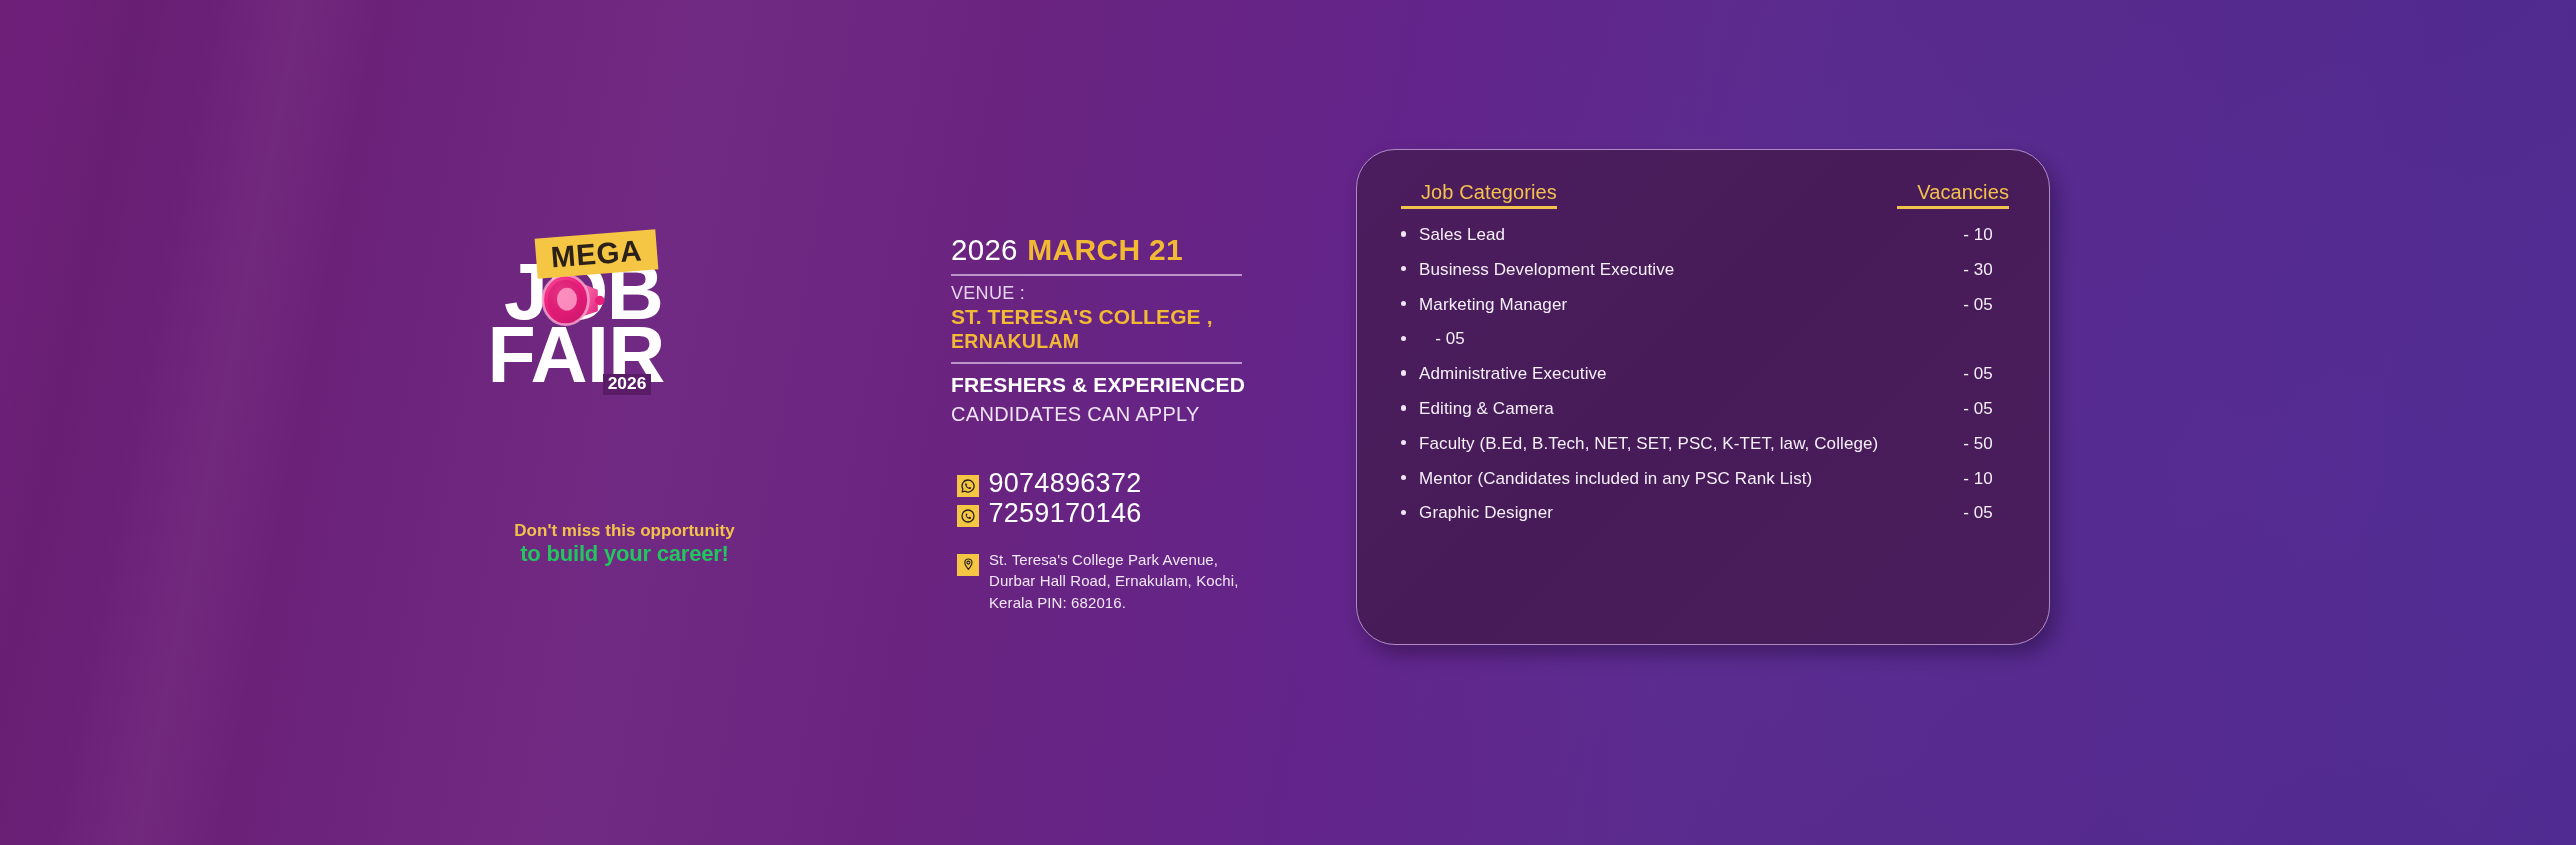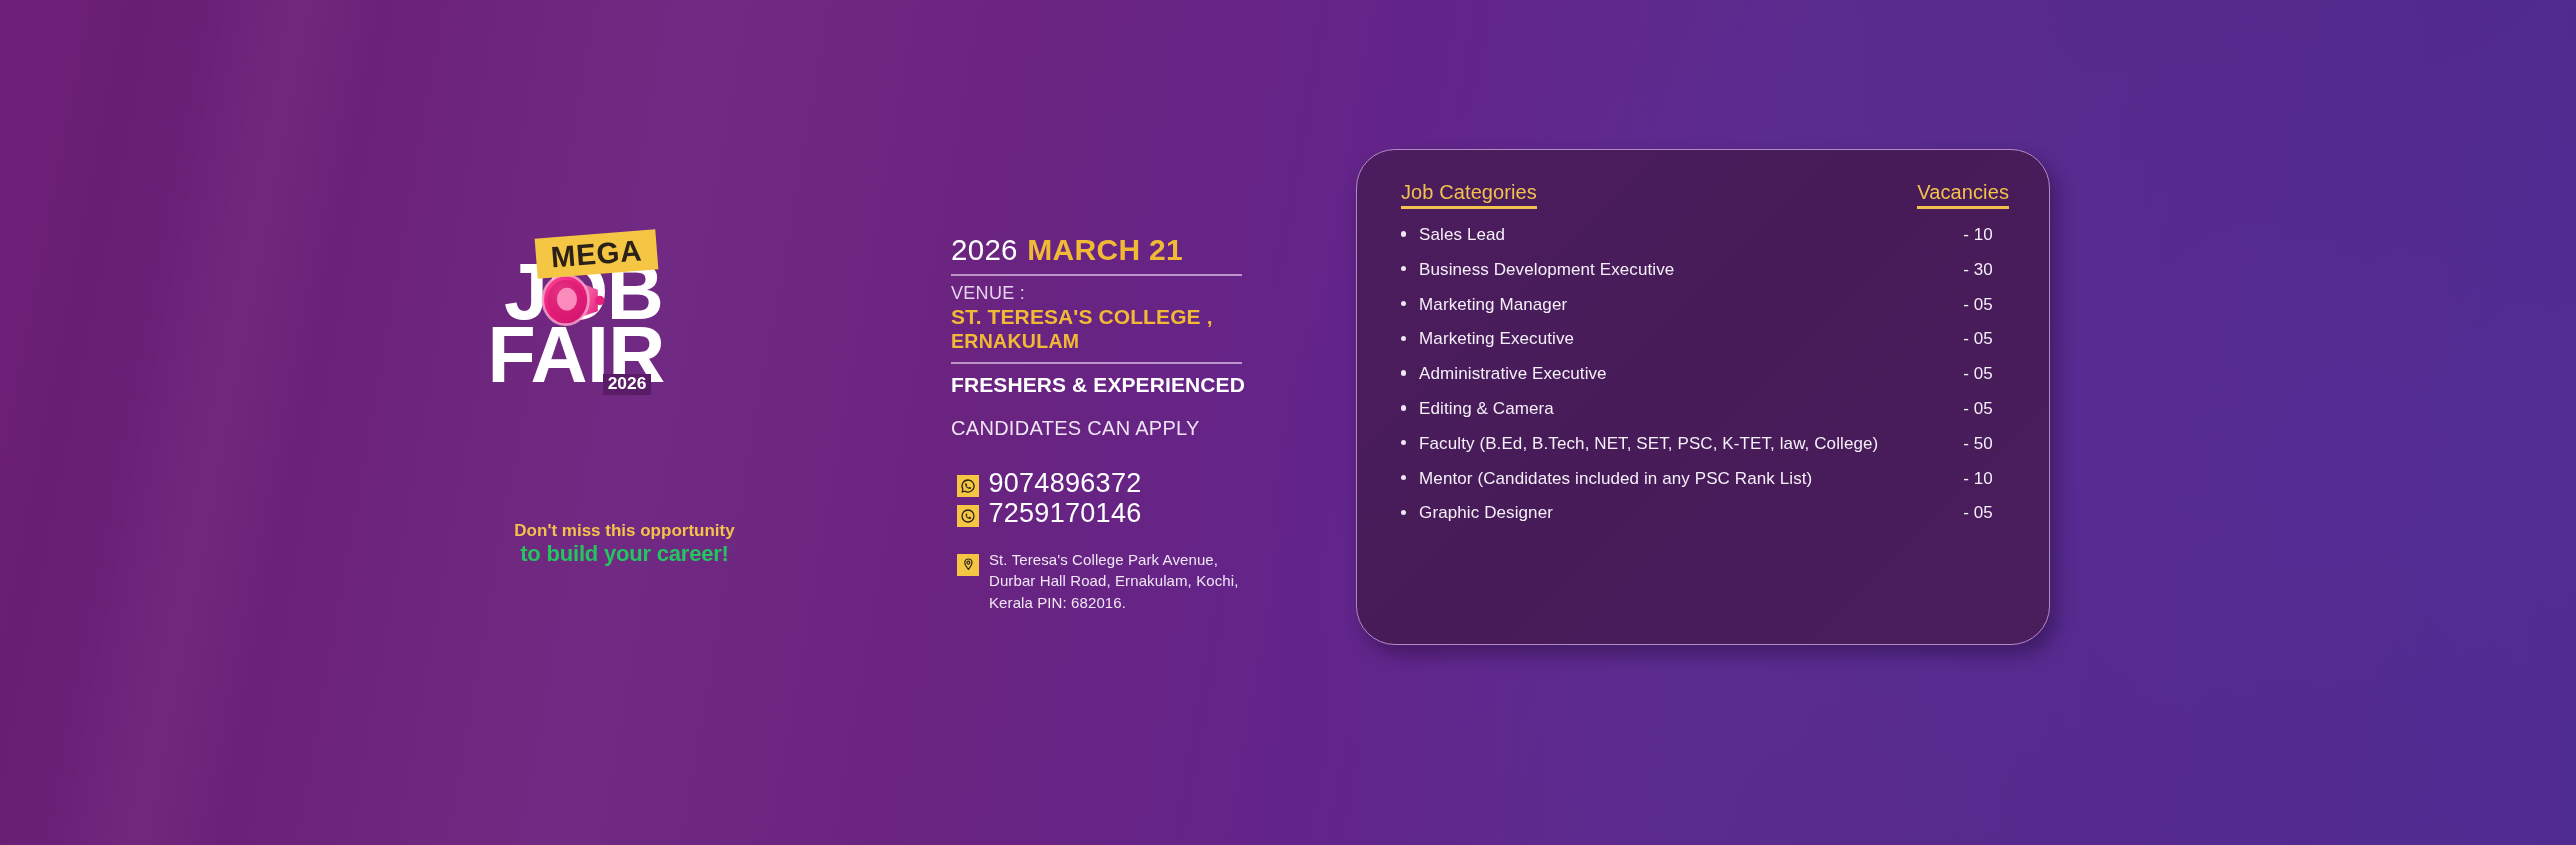--- a/index.html
+++ b/index.html
@@ -80,21 +80,21 @@
   
   #info-block { position:absolute; left:951px; top:233px; width:389px; }
   .date-row { display:flex; align-items:baseline; gap:9.4px; }
   .date-year { font-size:29.5px; color:#FFFFFF; font-weight:300; letter-spacing:0.3px; }
   .date-md   { font-size:30px; color:#F2B934; font-weight:bold; letter-spacing:0.3px; }
   .rule { height:1.3px; background:#CBA8D6; margin:7.4px 0 7.4px 0; width:291px; opacity:.85;}
   .venue-label { font-size:18px; color:#E5D2EC; font-weight:300; letter-spacing:0.3px; line-height:1.15;}
   .venue-name  { font-size:21px; color:#F2B934; font-weight:bold; letter-spacing:0.1px; line-height:1.18; margin-top:1.3px;}
   .venue-city  { font-size:19.5px; color:#F2B934; font-weight:700; letter-spacing:0.3px; line-height:1.18;}
   .elig1 { font-size:21px; color:#FFFFFF; font-weight:bold; letter-spacing:0.1px; line-height:1.3; }
-  .elig2 { font-size:20px; color:#EFE4F3; font-weight:300; letter-spacing:0.3px; line-height:1.35; margin-top:17px;}
+  .elig2 { font-size:20px; color:#EFE4F3; font-weight:300; letter-spacing:0.3px; line-height:1.35; margin-top:3px;}
 
   
   #contacts { position:absolute; left:957px; top:470px; }
   .contact-row { display:flex; align-items:flex-end; gap:9.4px; margin-bottom:3.4px; }
   .icon-sq {
     width:22px; height:22px; background:#F5C644;
     display:flex; align-items:center; justify-content:center; flex:0 0 auto;
   }
   .phone-num { font-size:27px; color:#FFFFFF; font-weight:400; letter-spacing:0.3px; line-height:1; }
 
@@ -106,21 +106,21 @@
   #job-card {
     position:absolute; left:1356px; top:149px; width:694px; height:496px;
     background:linear-gradient(135deg,#4C1D5E 0%, #471B58 45%, #4A1E5C 100%);
     border:1.7px solid #B08AC4;
     border-radius:39px;
     box-shadow:6.7px 9.4px 17.4px rgba(30,8,45,.40);
     padding:31px 40px 0 44px;
   }
   .card-head { display:flex; justify-content:space-between; align-items:flex-start; margin-bottom:16px;}
   .head-cell { display:inline-block; }
-  .head-cell span { font-size:20px; color:#F2C14E; font-weight:400; display:block; line-height:1.1; letter-spacing:0.1px;}
+  .head-cell span { font-size:20px; color:#F2C14E; font-weight:400; display:block; line-height:1.1; letter-spacing:0.1px;margin-left:20px;}
   .head-underline { height:2.7px; background:#F2C14E; margin-top:3.4px; }
   .job-row { display:flex; align-items:baseline; margin-bottom:14.8px; }
   .bullet {
     width:5.4px; height:5.4px; border-radius:50%; background:#EFE6F3;
     flex:0 0 auto; margin-right:12.7px; position:relative; top:-3.4px;
   }
   .job-name { font-size:17px; color:#F5EFF8; font-weight:400; flex:1 1 auto; letter-spacing:0.1px; line-height:1.1;}
   .job-vac  { font-size:17px; color:#F5EFF8; font-weight:400; flex:0 0 62px; text-align:center; letter-spacing:0.1px;}
 </style>
 </head>
@@ -249,21 +249,20 @@
         <span class="job-name">Business Development Executive</span>
         <span class="job-vac">- 30</span>
       </div>
       <div class="job-row">
         <span class="bullet"></span>
         <span class="job-name">Marketing Manager</span>
         <span class="job-vac">- 05</span>
       </div>
       <div class="job-row">
         <span class="bullet"></span>
-        <span class="job-name">Marketing Executive</span>
         <span class="job-vac">- 05</span>
       </div>
       <div class="job-row">
         <span class="bullet"></span>
         <span class="job-name">Administrative Executive</span>
         <span class="job-vac">- 05</span>
       </div>
       <div class="job-row">
         <span class="bullet"></span>
         <span class="job-name">Editing &amp; Camera</span>

